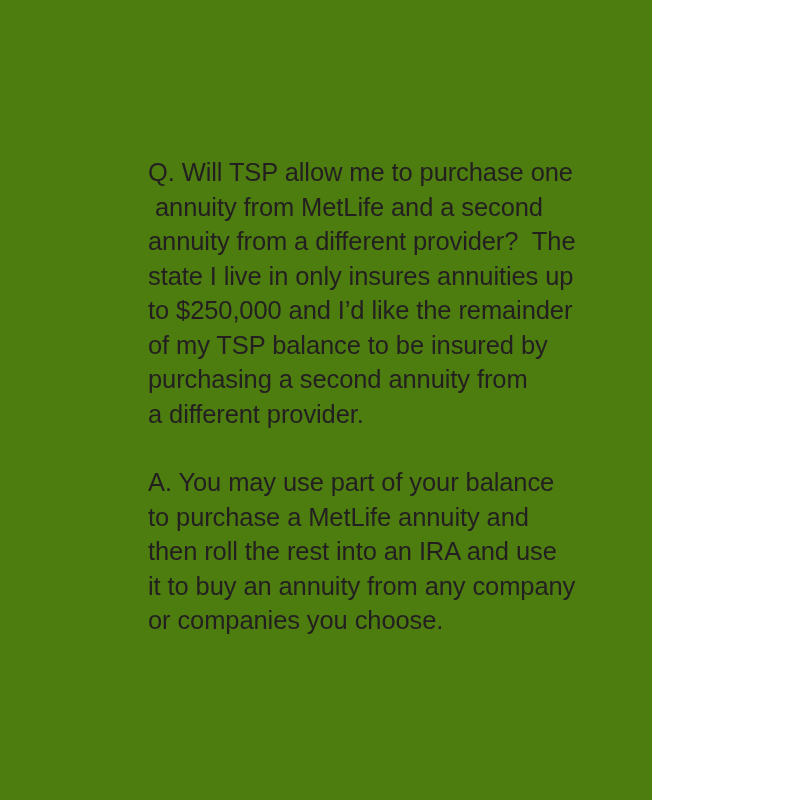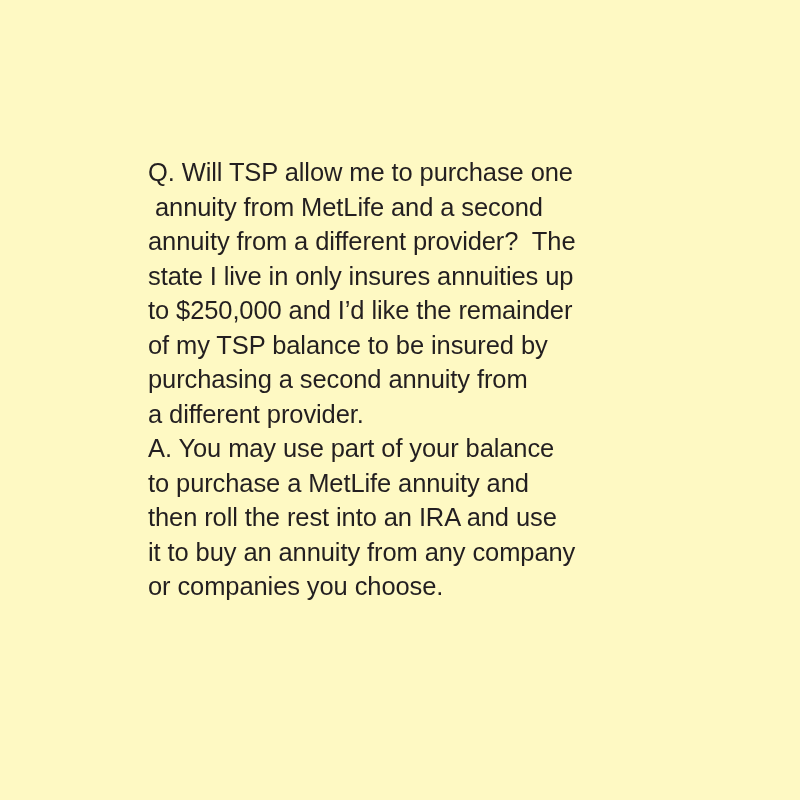--- a/index.html
+++ b/index.html
@@ -8,41 +8,42 @@
   }
   body {
     width: 800px;
     height: 800px;
     background: #ffffff;
     font-family: "Liberation Serif", serif;
     overflow: hidden;
   }
   .slide {
     position: relative;
-    width: 800px;
+    width: 652px;
     height: 800px;
-    background: #fef9c3;
+    background: #4d7c0f;
     box-sizing: border-box;
   }
   .content-block {
     position: absolute;
     left: 148px;
     top: 155px;
     width: 520px;
   }
   .qa-paragraph {
     font-family: "Liberation Sans", sans-serif;
     font-size: 25.5px;
     line-height: 34.5px;
     color: #231f20;
     letter-spacing: -0.1px;
     margin: 0;
     white-space: pre-wrap;
   }
   .qa-paragraph.answer {
+    margin-top: 34px;
   }
 </style>
 </head>
 <body>
 
 <div class="slide">
   <div class="content-block">
     <p class="qa-paragraph question">Q. Will TSP allow me to purchase one
  annuity from MetLife and a second
 annuity from a different provider?  The

